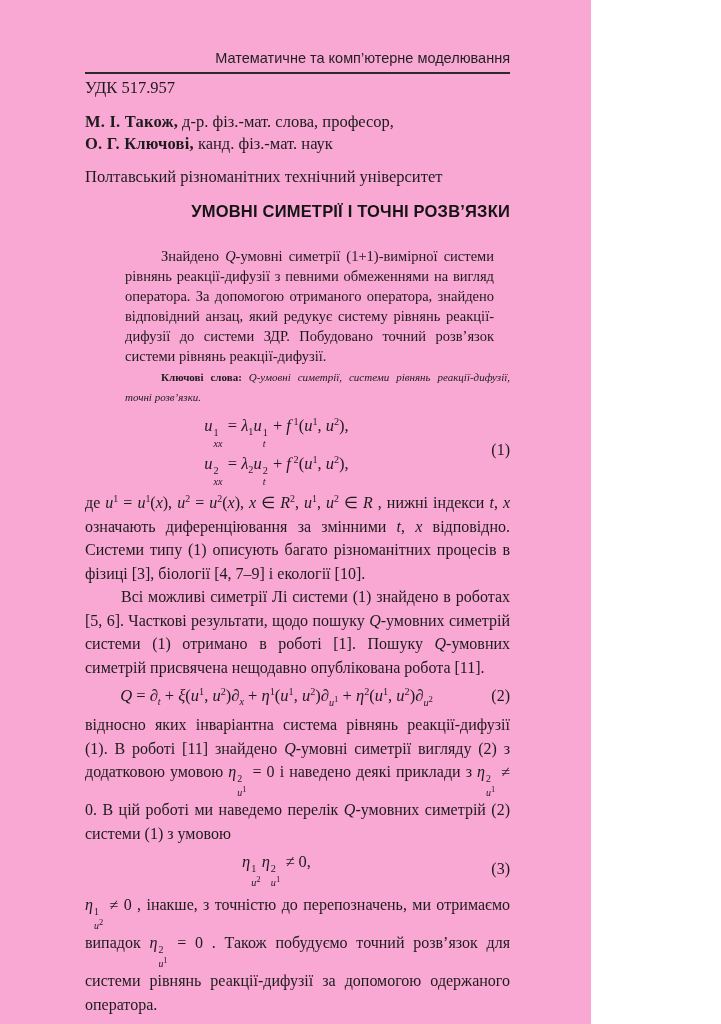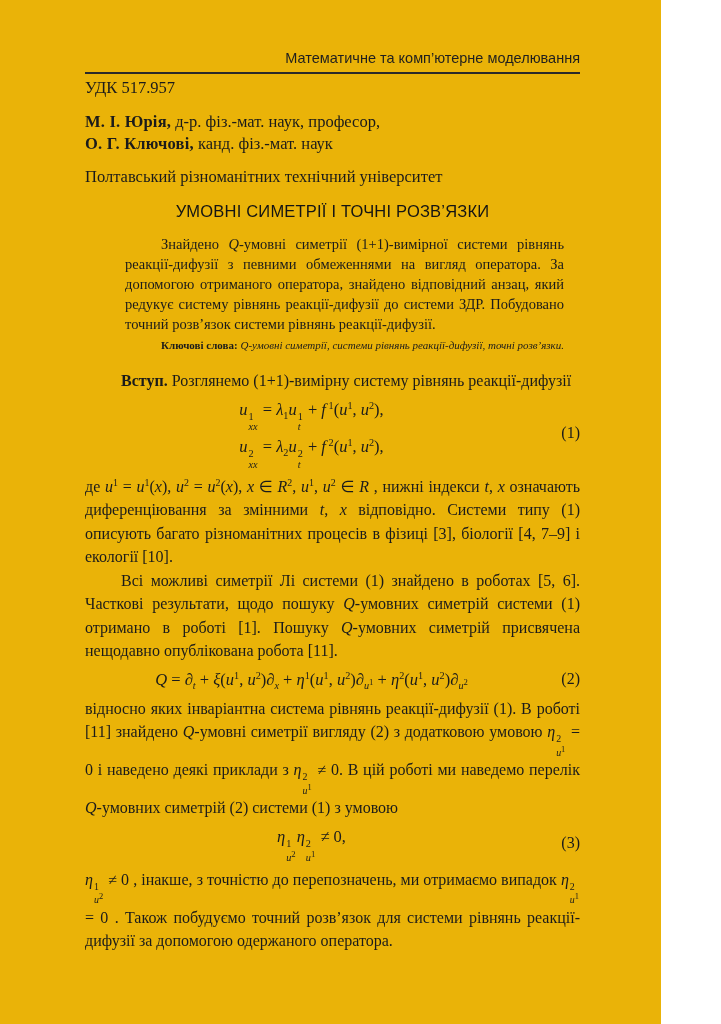--- a/index.html
+++ b/index.html
@@ -2,24 +2,24 @@
 <html lang="uk"><head>
 <meta charset="utf-8">
 <style>
   html, body {
     margin: 0;
     padding: 0;
     background: #ffffff;
   }
   .page {
     position: relative;
-    width: 661px;
+    width: 591px;
     height: 1024px;
     box-sizing: border-box;
-    background: #eab308;
+    background: #f9a8d4;
     color: #1b1b1b;
     padding: 50px 81px 54px 85px;
     display: flex;
     flex-direction: column;
     overflow: hidden;
     font-family: "Liberation Serif", serif;
   }
   
   .running-head {
     text-align: right;
@@ -39,24 +39,24 @@
     font-size: 16.5px;
     line-height: 1.32;
   }
   .authors b { letter-spacing: 0.2px; }
   .institution {
     margin-top: 11px;
     font-size: 16.5px;
     line-height: 1.32;
   }
   .title {
-    margin: 13px 0 0 0;
-    text-align: center;
+    margin: 13px 0 12px 0;
+    text-align: right;
     font-family: "Liberation Sans", sans-serif;
-    font-weight: normal;
+    font-weight: bold;
     font-size: 16.5px;
     line-height: 1.3;
     color: #141414;
     letter-spacing: 0.2px;
   }
   .abstract {
     margin: 12px 16px 0 40px;
     font-size: 14.5px;
     line-height: 20px;
     text-align: justify;
@@ -114,37 +114,36 @@
 
 <div class="page">
 
   <div class="running-head">
     <span>Математичне та комп’ютерне моделювання</span>
   </div>
 
   <div class="udc">УДК 517.957</div>
 
   <div class="authors">
-    <div><b>М. І. Юрія,</b> <span>д-р. фіз.-мат. наук, професор,</span></div>
+    <div><b>М. І. Також,</b> <span>д-р. фіз.-мат. слова, професор,</span></div>
     <div><b>О. Г. Ключові,</b> <span>канд. фіз.-мат. наук</span></div>
   </div>
 
   <div class="institution">
     <div>Полтавський різноманітних технічний університет</div>
   </div>
 
   <h1 class="title">
     <span>УМОВНІ СИМЕТРІЇ І ТОЧНІ РОЗВ’ЯЗКИ</span><br>
   </h1>
 
   <p class="abstract">Знайдено <i>Q</i>-умовні симетрії (1+1)-вимірної системи рівнянь реакції-дифузії з певними обмеженнями на вигляд оператора. За допомогою отриманого оператора, знайдено відповідний анзац, який редукує систему рівнянь реакції-дифузії до системи ЗДР. Побудовано точний розв’язок системи рівнянь реакції-дифузії.</p>
 
   <p class="keywords"><b>Ключові слова:</b> <i>Q-умовні симетрії, системи рівнянь реакції-дифузії, точні розв’язки.</i></p>
 
-  <p class="body-par indent first"><b>Вступ.</b> Розглянемо (1+1)-вимірну систему рівнянь реакції-дифузії</p>
 
   <div class="eq-row">
     <div class="eq-body">
       <div><i>u</i><span class="ss">
             <span>1</span>
             <span><i>xx</i></span>
           </span> = <i>λ</i><sub>1</sub><i>u</i><span class="ss">
             <span>1</span>
             <span><i>t</i></span>
           </span> + <i>f</i><sup> 1</sup>(<i>u</i><sup>1</sup>, <i>u</i><sup>2</sup>),</div>

